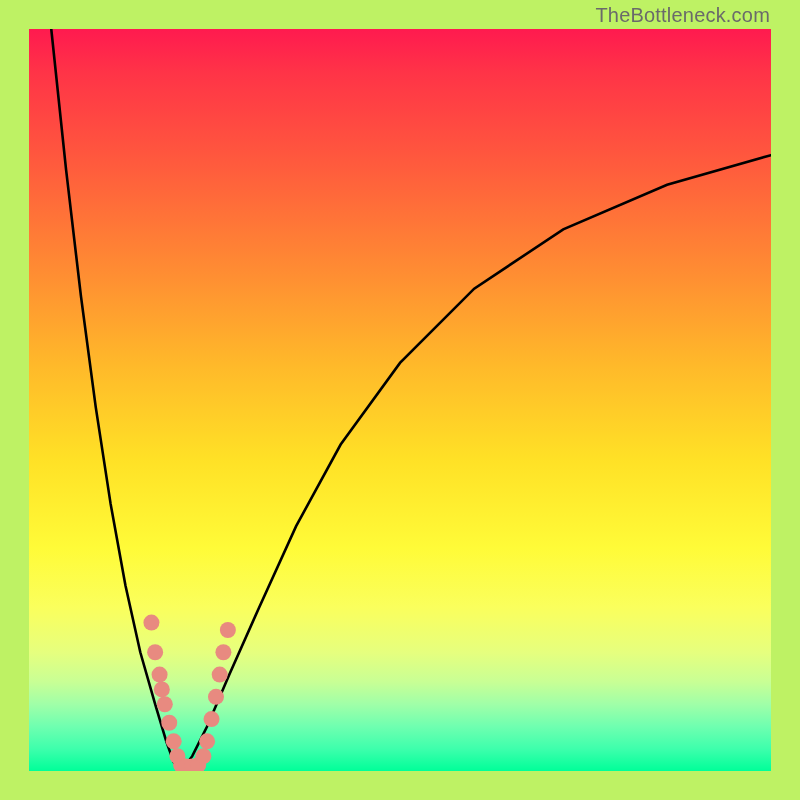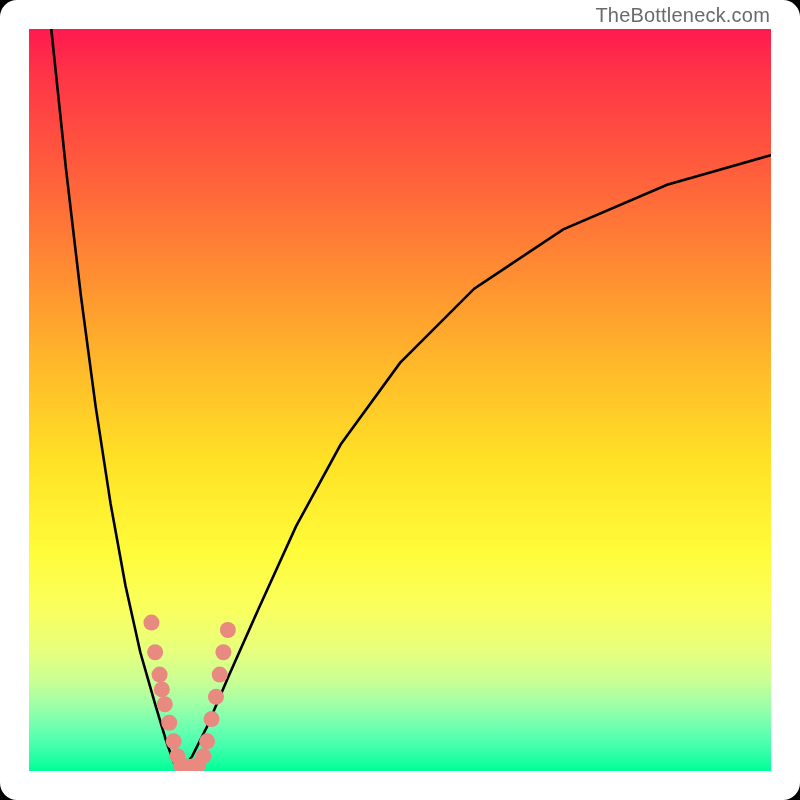--- a/index.html
+++ b/index.html
@@ -7,22 +7,21 @@
     padding: 0;
     width: 800px;
     height: 800px;
     overflow: hidden;
     background: #000;
     font-family: Arial, Helvetica, sans-serif;
   }
   .frame {
     position: absolute;
     inset: 0;
-    background: #ffffff;
-    border-radius: 17px;
+    background: #bef264;
   }
   .plot-area {
     position: absolute;
     left: 29px;
     top: 29px;
     width: 742px;
     height: 742px;
   }
   .gradient-bg {
     position: absolute;

